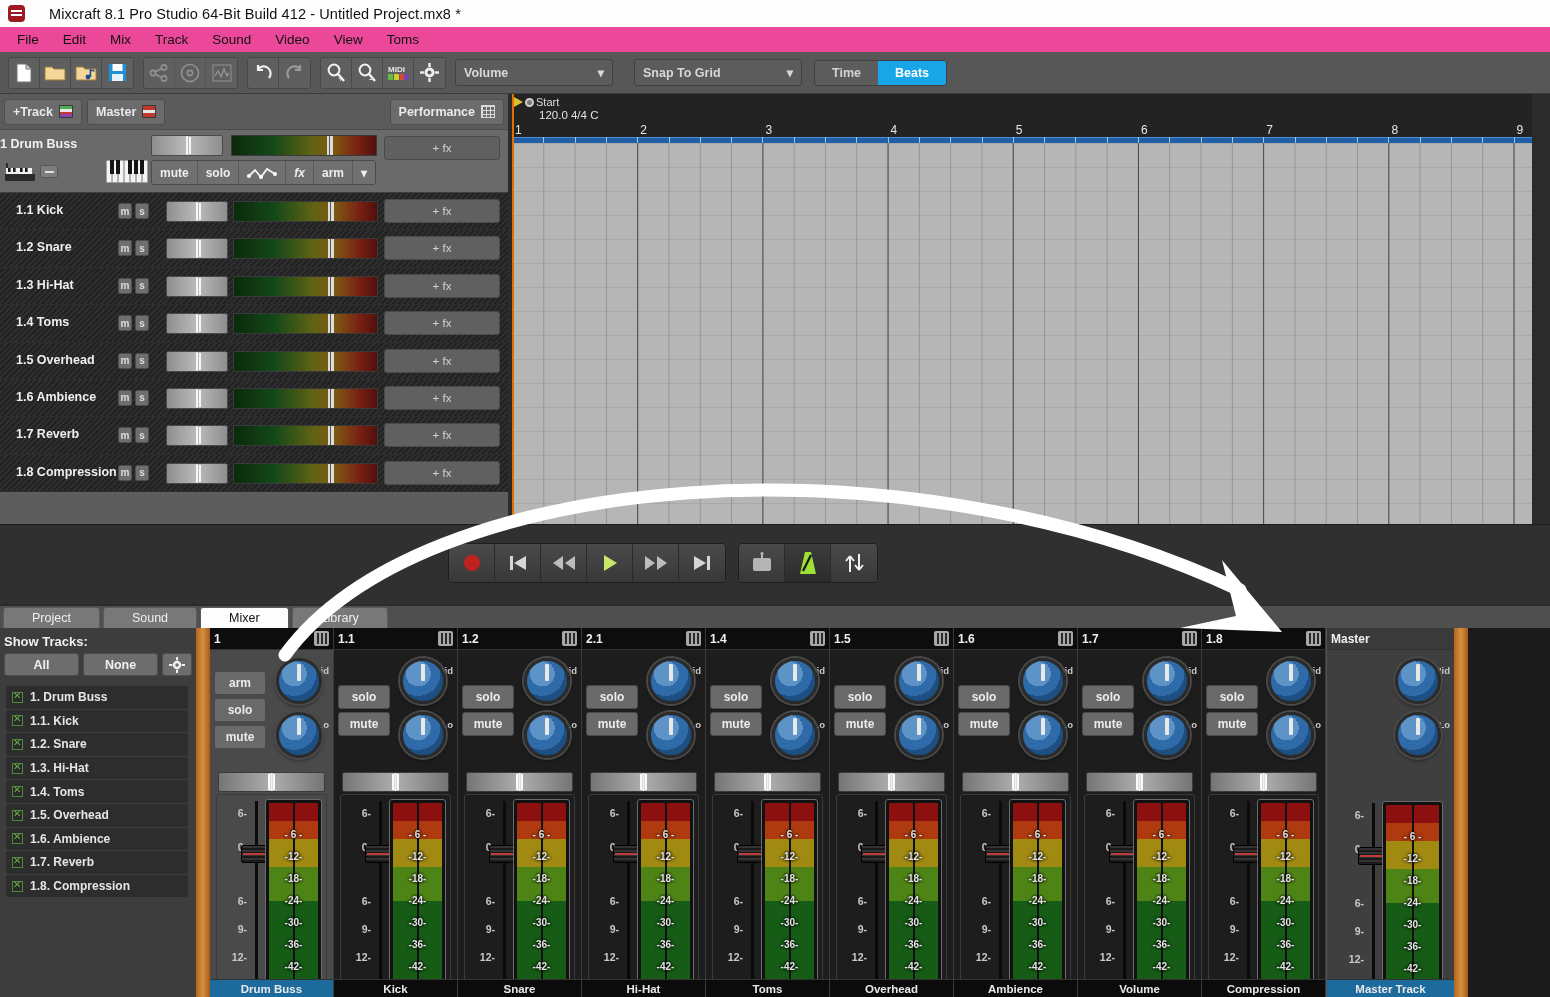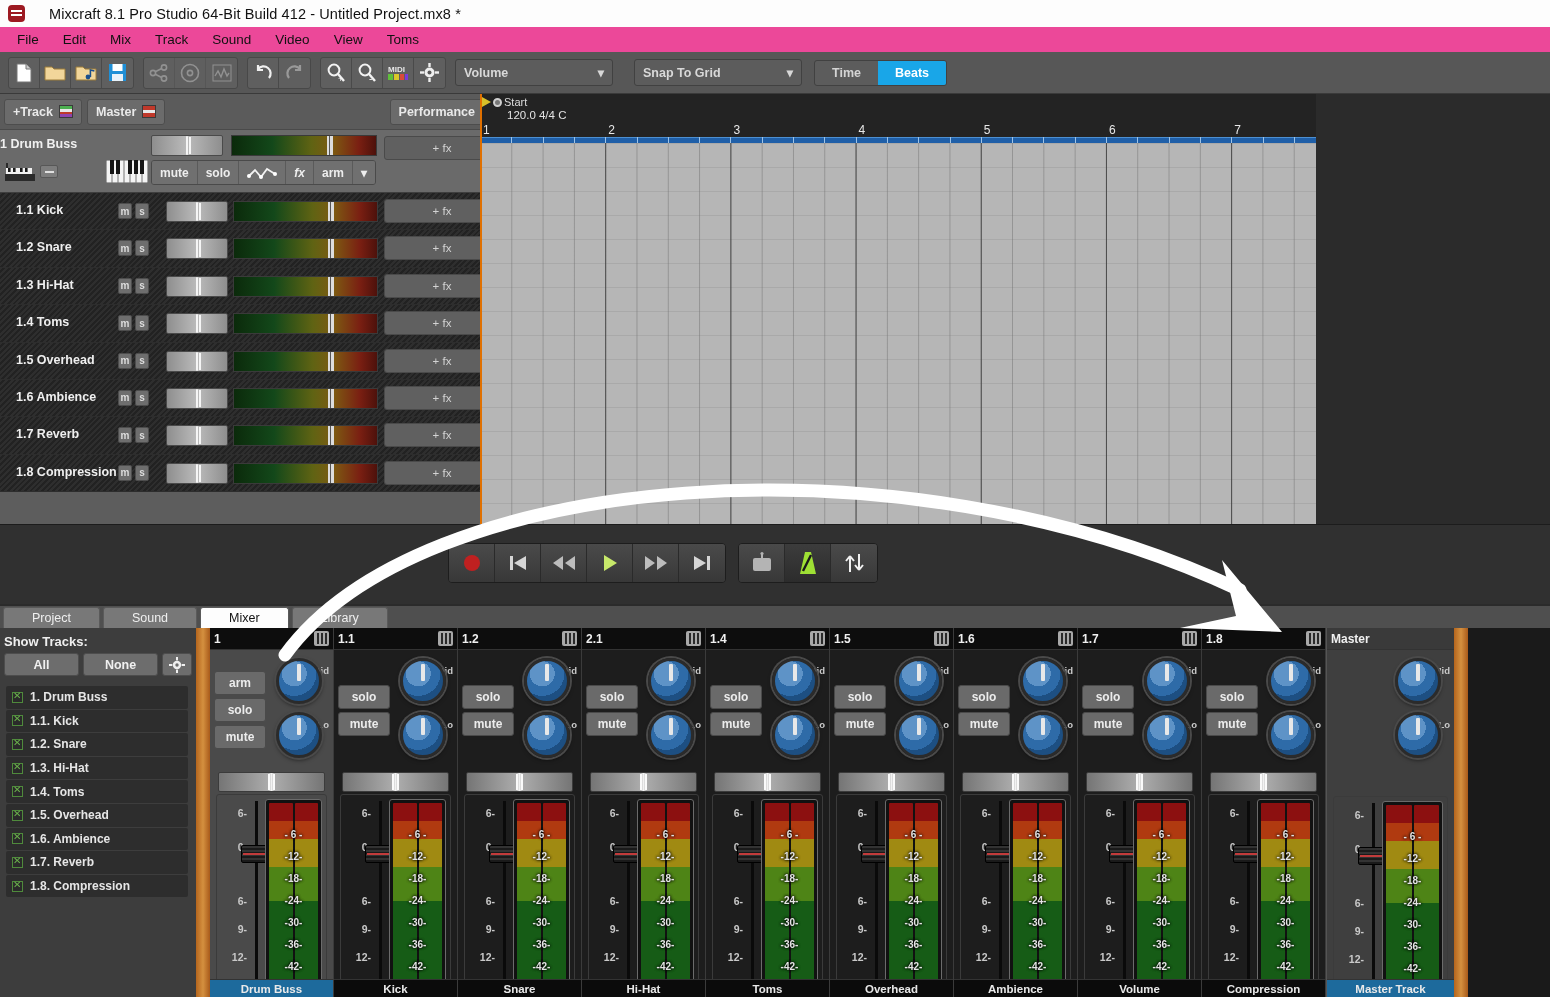--- a/index.html
+++ b/index.html
@@ -97,21 +97,21 @@
   .ms { position:absolute; left:118px; top:10px; display:flex; gap:3px; }
   .ms > div { width:14px; height:16px; background:#6e6e6e; border:1px solid #4d4d4d;
     border-radius:2px; color:#ddd; font-size:10px; font-weight:bold;
     display:flex; align-items:center; justify-content:center; cursor:pointer; }
   .fxbtn { position:absolute; right:8px; top:6px; width:116px; height:24px;
     background:#606060; border:1px solid #4a4a4a; border-radius:3px; color:#d3d3d3;
     font-size:11.5px; display:flex; align-items:center; justify-content:center;
     cursor:pointer; }
 
   
-  .timeline { position:absolute; left:480px; top:0; width:836px; height:508px;
+  .timeline { position:absolute; left:512px; top:0; width:1020px; height:508px;
     background:#0f172a; overflow:hidden; }
   .tl-head { height:49px; background:#232323; position:relative; }
   .tl-marker { position:absolute; left:2px; top:2px; font-size:11px; color:#dcdcdc; }
   .flag { display:inline-block; width:0; height:0; border-left:9px solid #d8c02a;
     border-top:5px solid transparent; border-bottom:5px solid transparent;
     vertical-align:-1px; }
   .metro-dot { display:inline-block; width:9px; height:9px; border-radius:50%;
     border:2px solid #cfcfcf; background:#777; vertical-align:-1px; margin:0 2px; }
   .tl-tempo { position:absolute; left:27px; top:15px; font-size:11.5px; color:#e3e3e3; }
   .ruler { position:absolute; left:0; bottom:0; height:22px; width:100%; }

